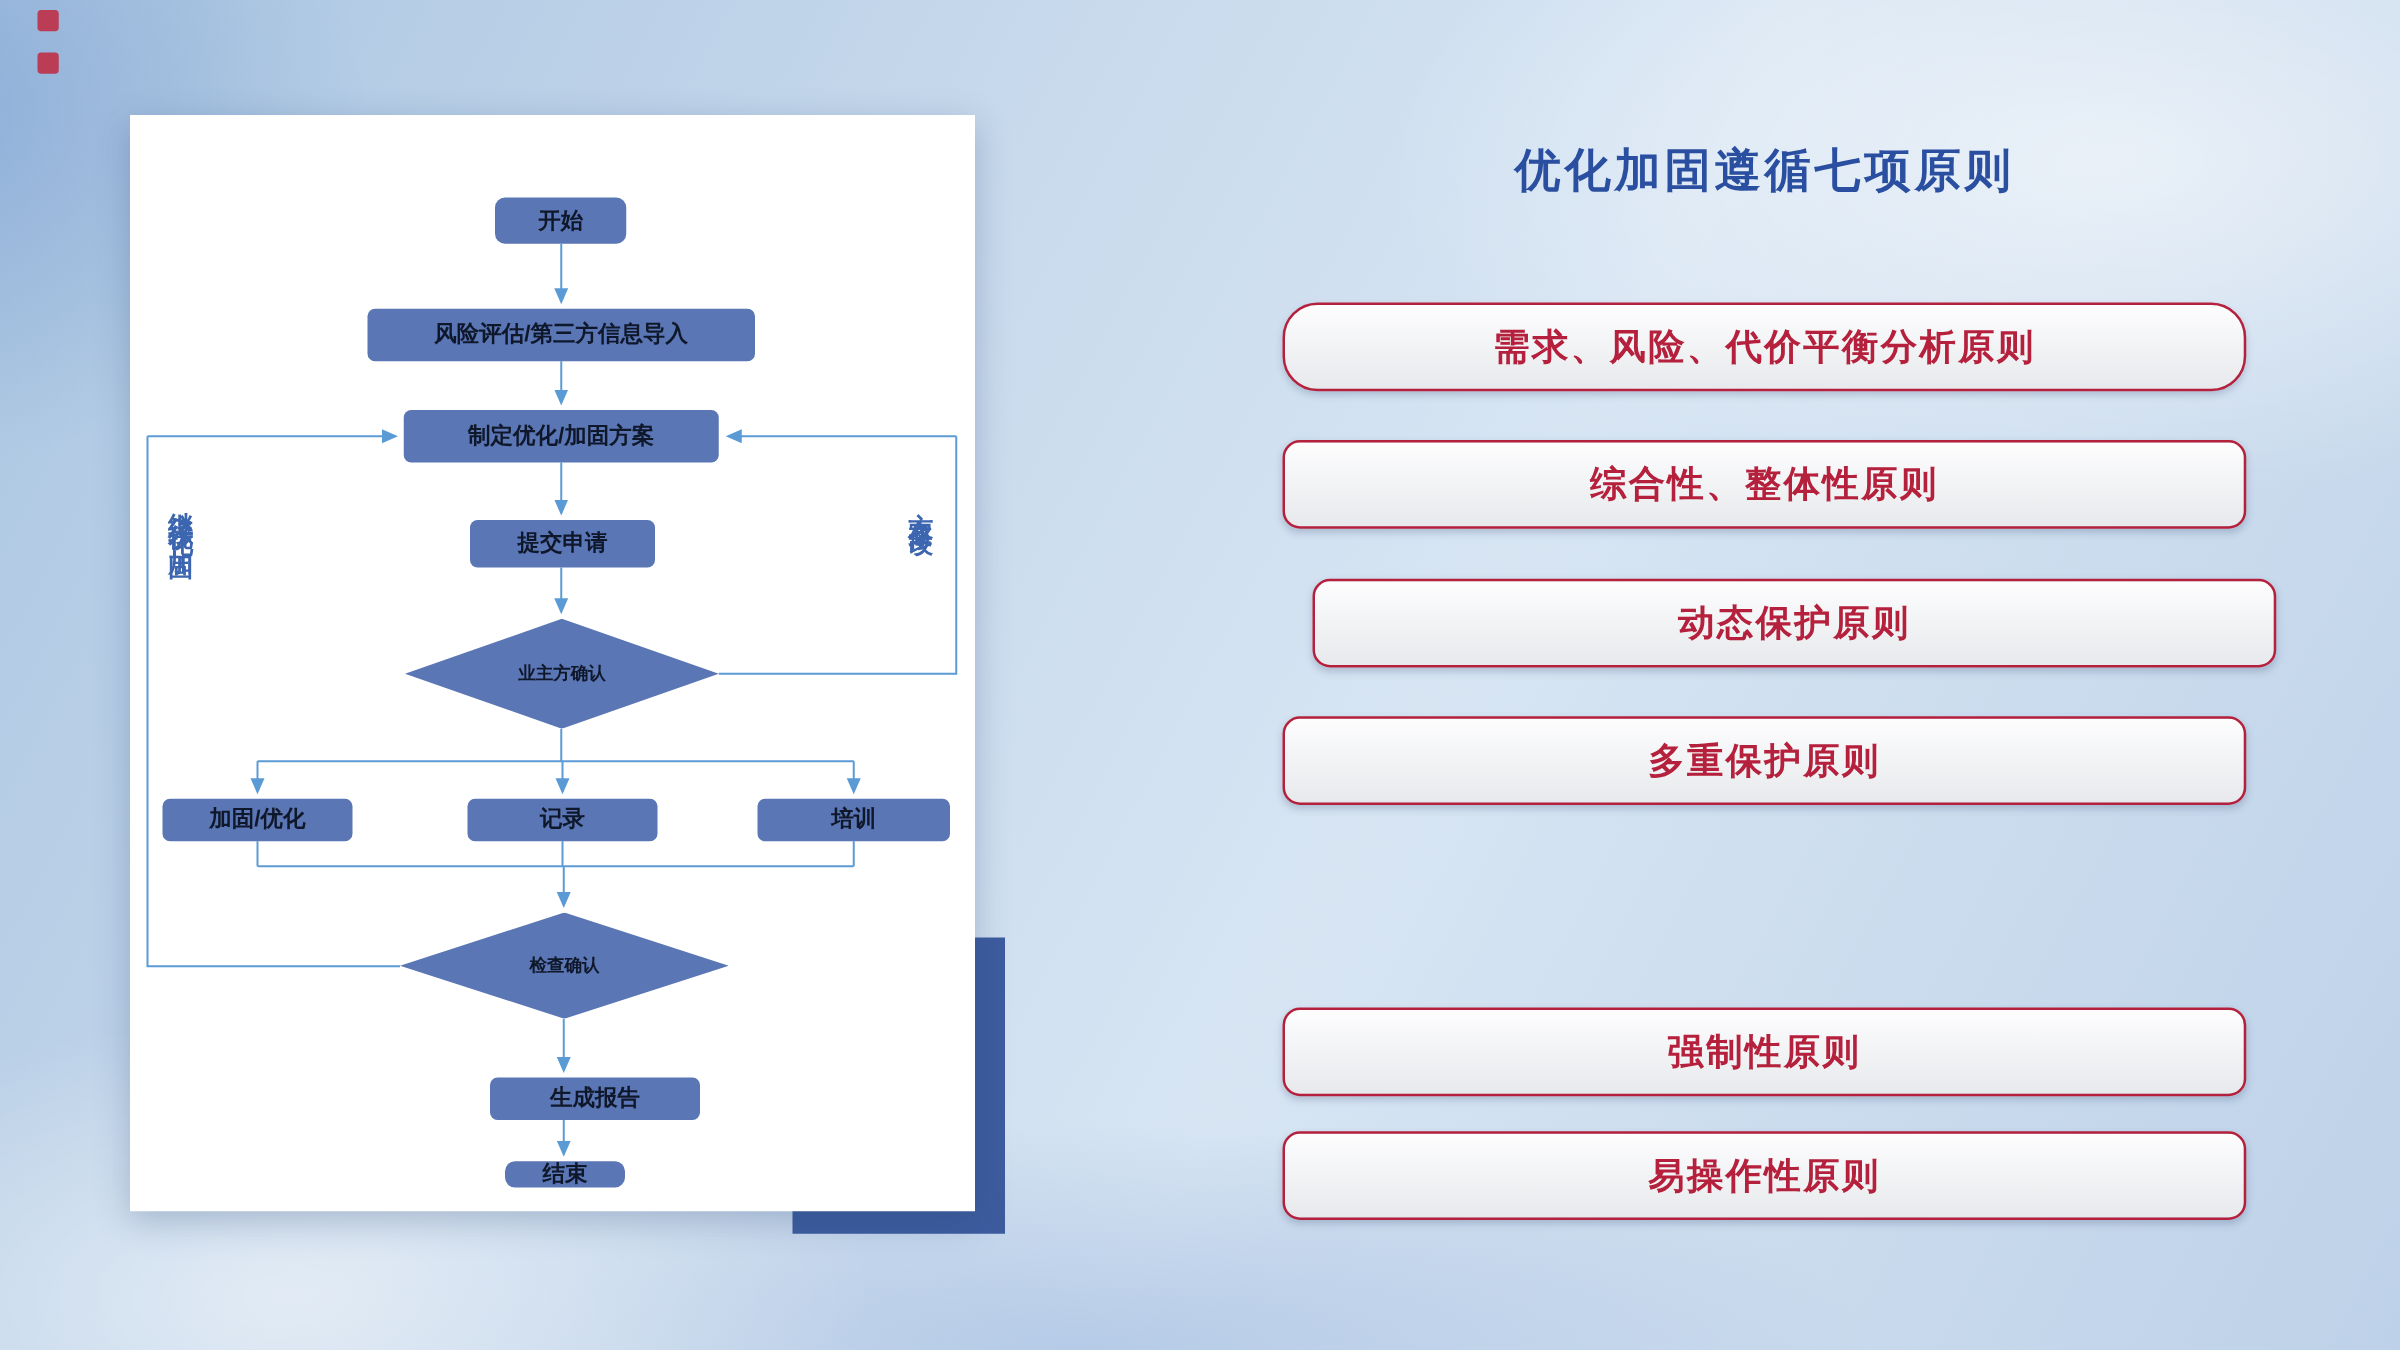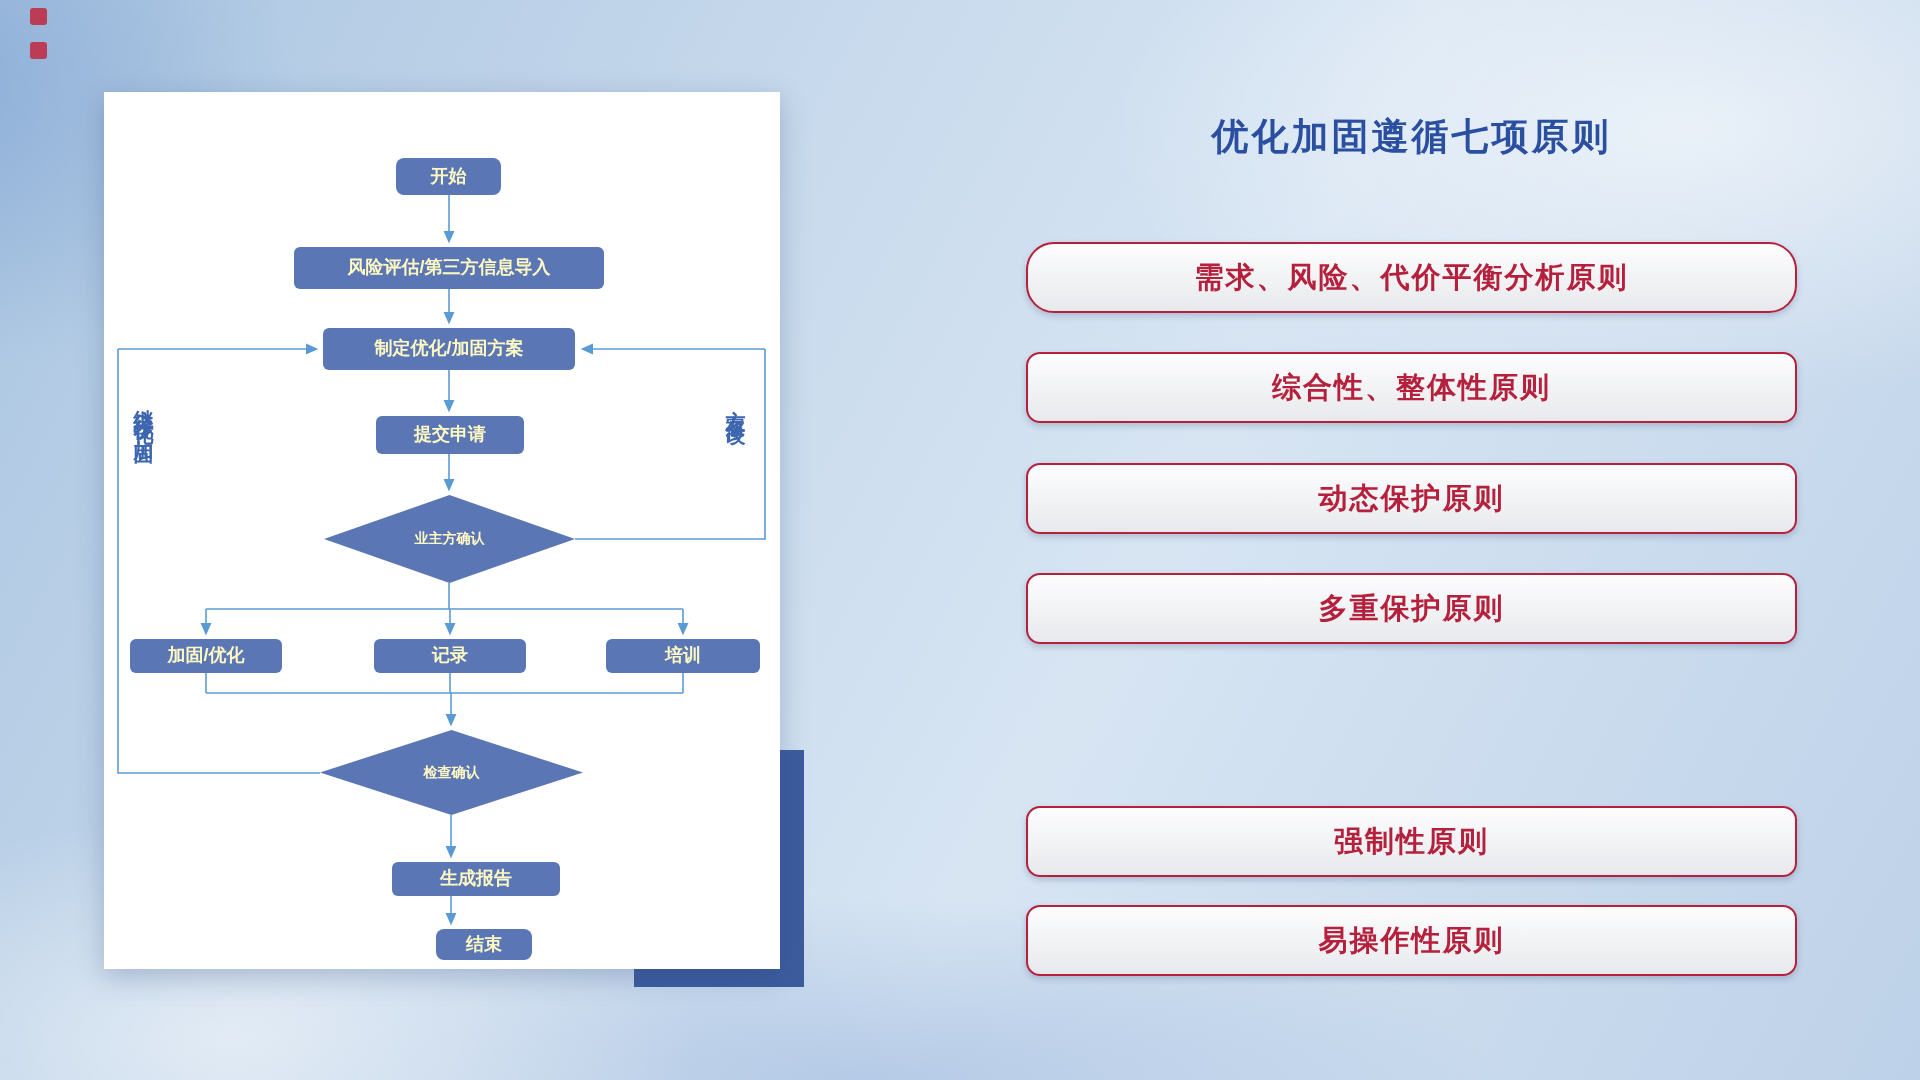--- a/index.html
+++ b/index.html
@@ -16,21 +16,21 @@
 
   
   .corner-mark{position:absolute;width:17px;height:17px;background:#c1273d;border-radius:3px;opacity:.85;}
 
   
   .card-accent{position:absolute;left:634px;top:750px;width:170px;height:237px;background:#3d5c9e;}
   .flow-card{position:absolute;left:104px;top:92px;width:676px;height:877px;background:#ffffff;
              box-shadow:0 8px 26px rgba(40,70,120,0.28);}
   .flow-svg{position:absolute;left:0;top:0;pointer-events:none;}
 
-  .fnode{position:absolute;background:#5a76b4;color:#fef9c3;font-weight:bold;
+  .fnode{position:absolute;background:#5a76b4;color:#0f172a;font-weight:bold;
          display:flex;align-items:center;justify-content:center;text-align:center;
          font-size:18px;border-radius:6px;line-height:1.1;}
   .fnode.pill{border-radius:8px;}
   .fnode.diamond{clip-path:polygon(50% 0,100% 50%,50% 100%,0 50%);border-radius:0;font-size:14px;}
 
   .vlabel{position:absolute;writing-mode:vertical-rl;text-orientation:mixed;
           font-weight:bold;color:#3c66b0;font-size:20px;letter-spacing:5px;line-height:1;}
 
   
   .panel-title{position:absolute;left:1026px;top:112px;width:771px;text-align:center;
@@ -103,34 +103,34 @@
     <div class="fnode" style="left:26px;top:547px;width:152px;height:34px;">加固/优化</div>
 
     <div class="fnode" style="left:270px;top:547px;width:152px;height:34px;">记录</div>
 
     <div class="fnode" style="left:502px;top:547px;width:154px;height:34px;">培训</div>
 
     <div class="fnode diamond" style="left:216px;top:638px;width:263px;height:85px;">检查确认</div>
 
     <div class="fnode" style="left:288px;top:770px;width:168px;height:34px;">生成报告</div>
 
-    <div class="fnode pill" style="left:300px;top:837px;width:96px;height:31px;margin-left:32px;">结束</div>
+    <div class="fnode pill" style="left:300px;top:837px;width:96px;height:21px;">结束</div>
 
     <div class="vlabel" style="left:30px;top:302px;height:250px;">继续优化/加固</div>
 
     <div class="vlabel" style="left:622px;top:302px;height:180px;">方案修改</div>
   </div>
 
   <div class="panel-title">优化加固遵循七项原则</div>
 
   <div class="pbtn" style="top:242px;border-radius:28px;">需求、风险、代价平衡分析原则</div>
 
   <div class="pbtn" style="top:352px;">综合性、整体性原则</div>
 
-  <div class="pbtn" style="top:463px;">动态保护原则</div>
+  <div class="pbtn" style="top:463px;margin-left:24px;">动态保护原则</div>
 
   <div class="pbtn" style="top:573px;">多重保护原则</div>
 
 
   <div class="pbtn" style="top:794px;margin-top:12px;">强制性原则</div>
 
   <div class="pbtn" style="top:905px;">易操作性原则</div>
 
 </div>
 

